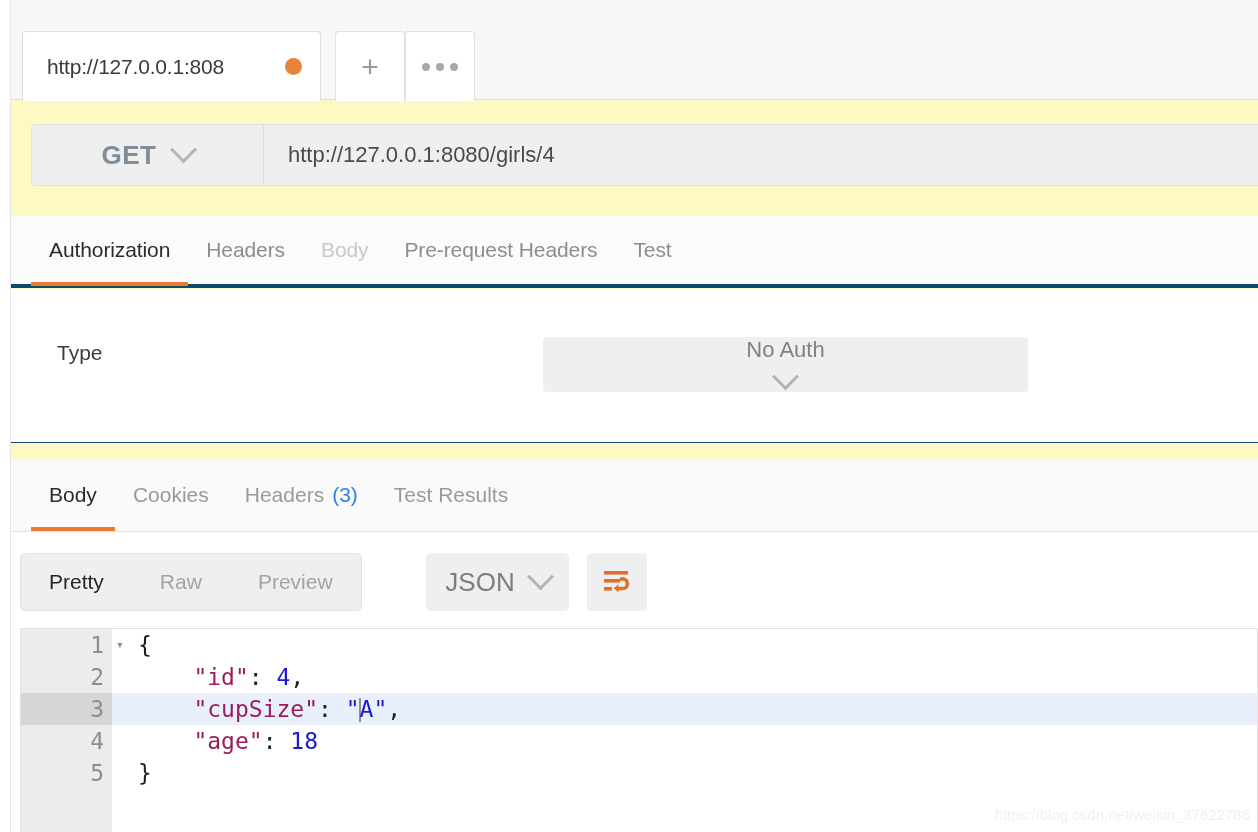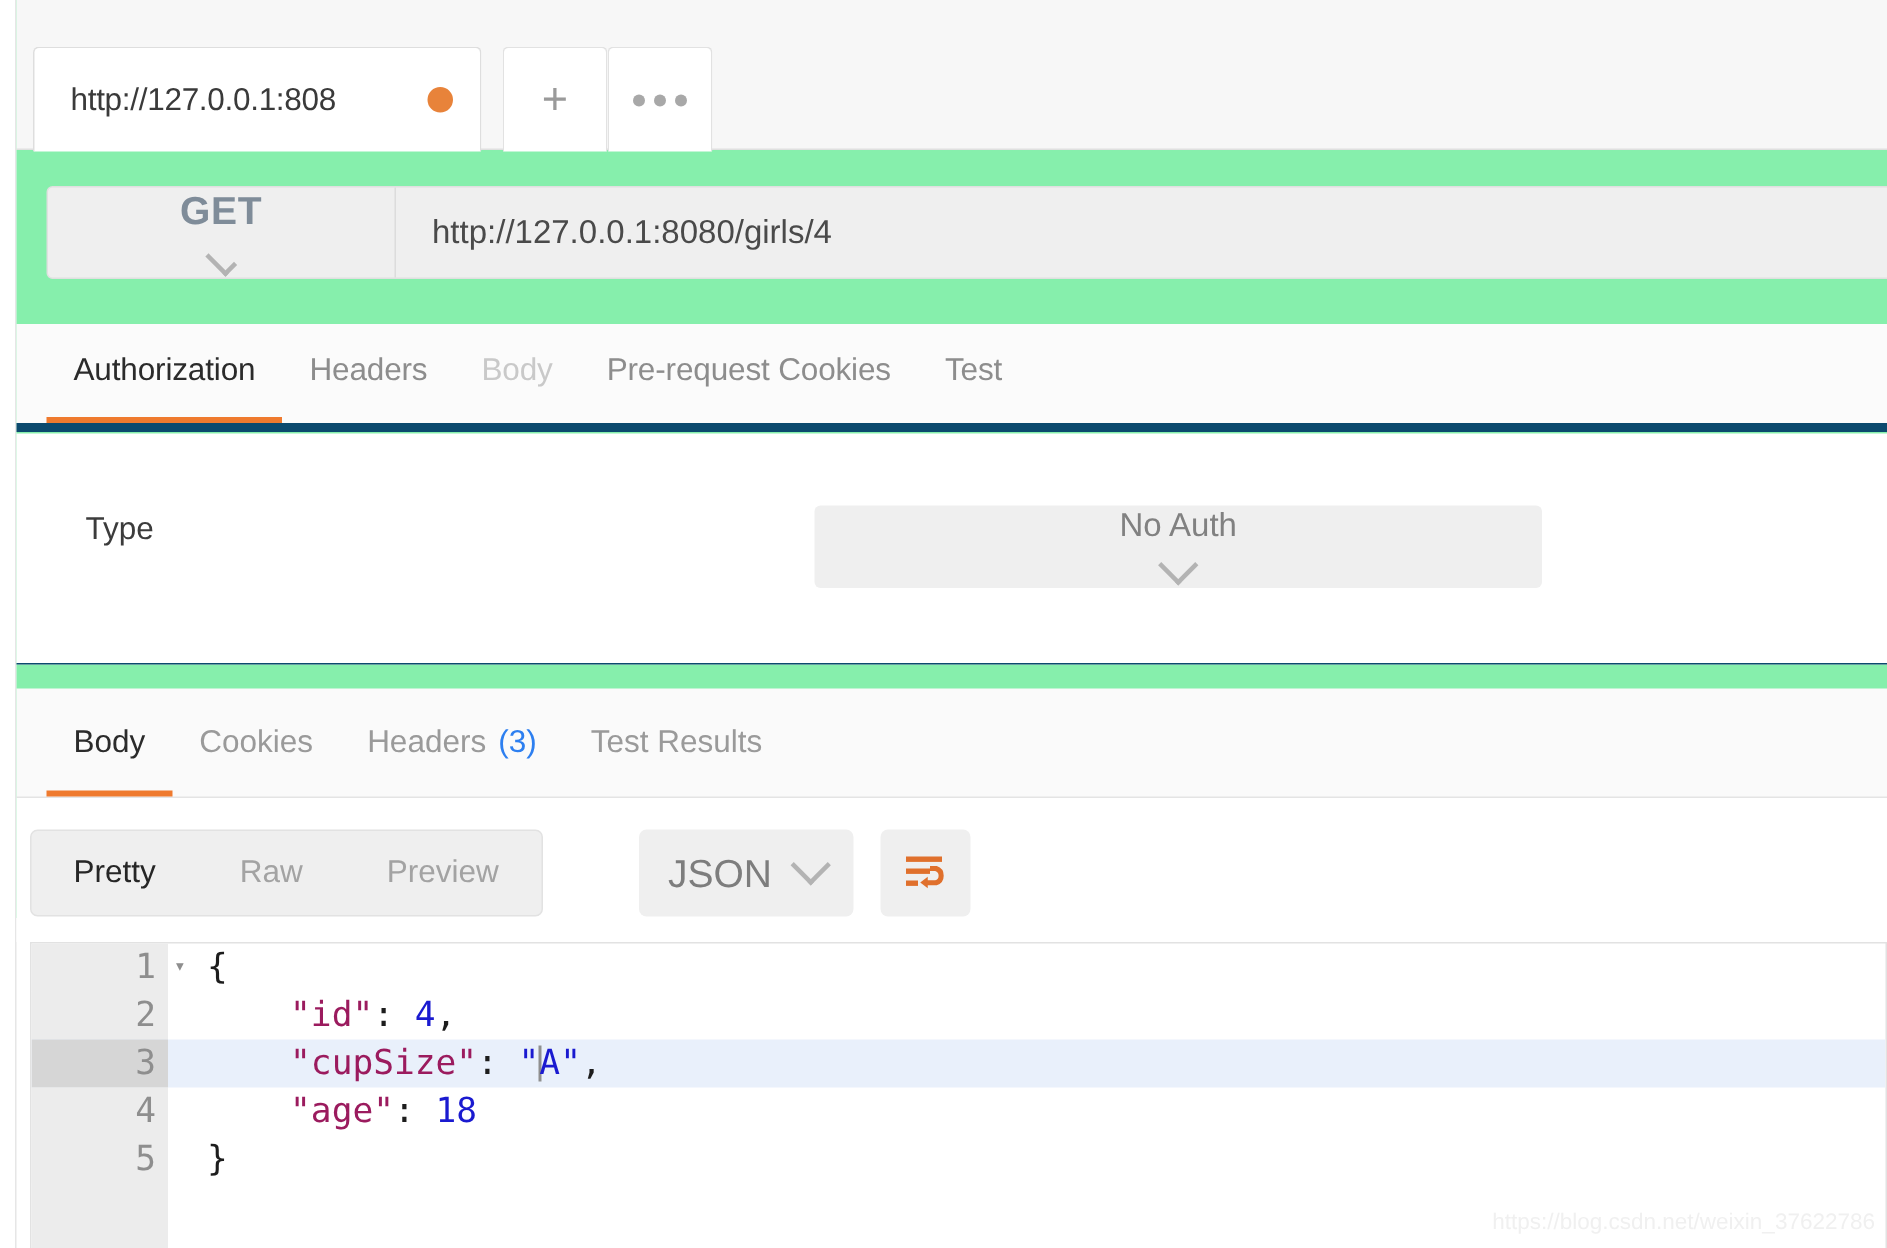--- a/index.html
+++ b/index.html
@@ -26,21 +26,21 @@
     border-right: 1px solid #e6e6e6;
     box-sizing: border-box;
   }
 
   
   .app {
     position: absolute;
     left: 11px; top: 0;
     width: 1247px;
     height: 612px;
-    background: #86efac;
+    background: #fef9c3;
   }
 
   
   .tabbar {
     position: absolute;
     left: 0; top: 0;
     width: 1247px;
     height: 100px;
     background: #f7f7f7;
     border-bottom: 1px solid #e0e0e0;
@@ -119,21 +119,20 @@
   }
   .method-box {
     width: 232px;
     height: 100%;
     box-sizing: border-box;
     border-right: 1px solid #dcdcdc;
     display: flex;
     align-items: center;
     justify-content: center;
     gap: 18px;
-    flex-direction: column;
   }
   .method-label {
     font-size: 26px;
     font-weight: bold;
     color: #7f8c99;
     letter-spacing: 0.5px;
   }
   .chev {
     width: 16px; height: 16px;
     border-right: 3px solid #b3b3b3;
@@ -151,24 +150,24 @@
     overflow: hidden;
   }
 
   
   .req-tabstrip {
     position: absolute;
     left: 0; top: 216px;
     width: 1247px;
     height: 72px;
     background: #fbfbfb;
-    border-bottom: 6px solid #0c4a6e;
-    box-sizing: border-box;
-    display: flex;
-    align-items: flex-end;
+    border-bottom: 4px solid #0c4a6e;
+    box-sizing: border-box;
+    display: flex;
+    align-items: center;
     padding-left: 20px;
   }
   .rtab {
     position: relative;
     height: 71px;
     display: flex;
     align-items: center;
     padding: 0 18px;
     font-size: 21px;
     color: #8d8d8d;
@@ -431,21 +430,21 @@
     <div class="rtab active">
       <span>Authorization</span>
     </div>
     <div class="rtab">
       <span>Headers</span>
     </div>
     <div class="rtab disabled">
       <span>Body</span>
     </div>
     <div class="rtab">
-      <span>Pre-request Cookies</span>
+      <span>Pre-request Headers</span>
     </div>
     <div class="rtab">
       <span>Test</span>
     </div>
   </div>
 
   <div class="auth-panel">
     <div class="auth-type-label">Type</div>
     <div class="auth-select">
       <span class="auth-select-value">No Auth</span>

